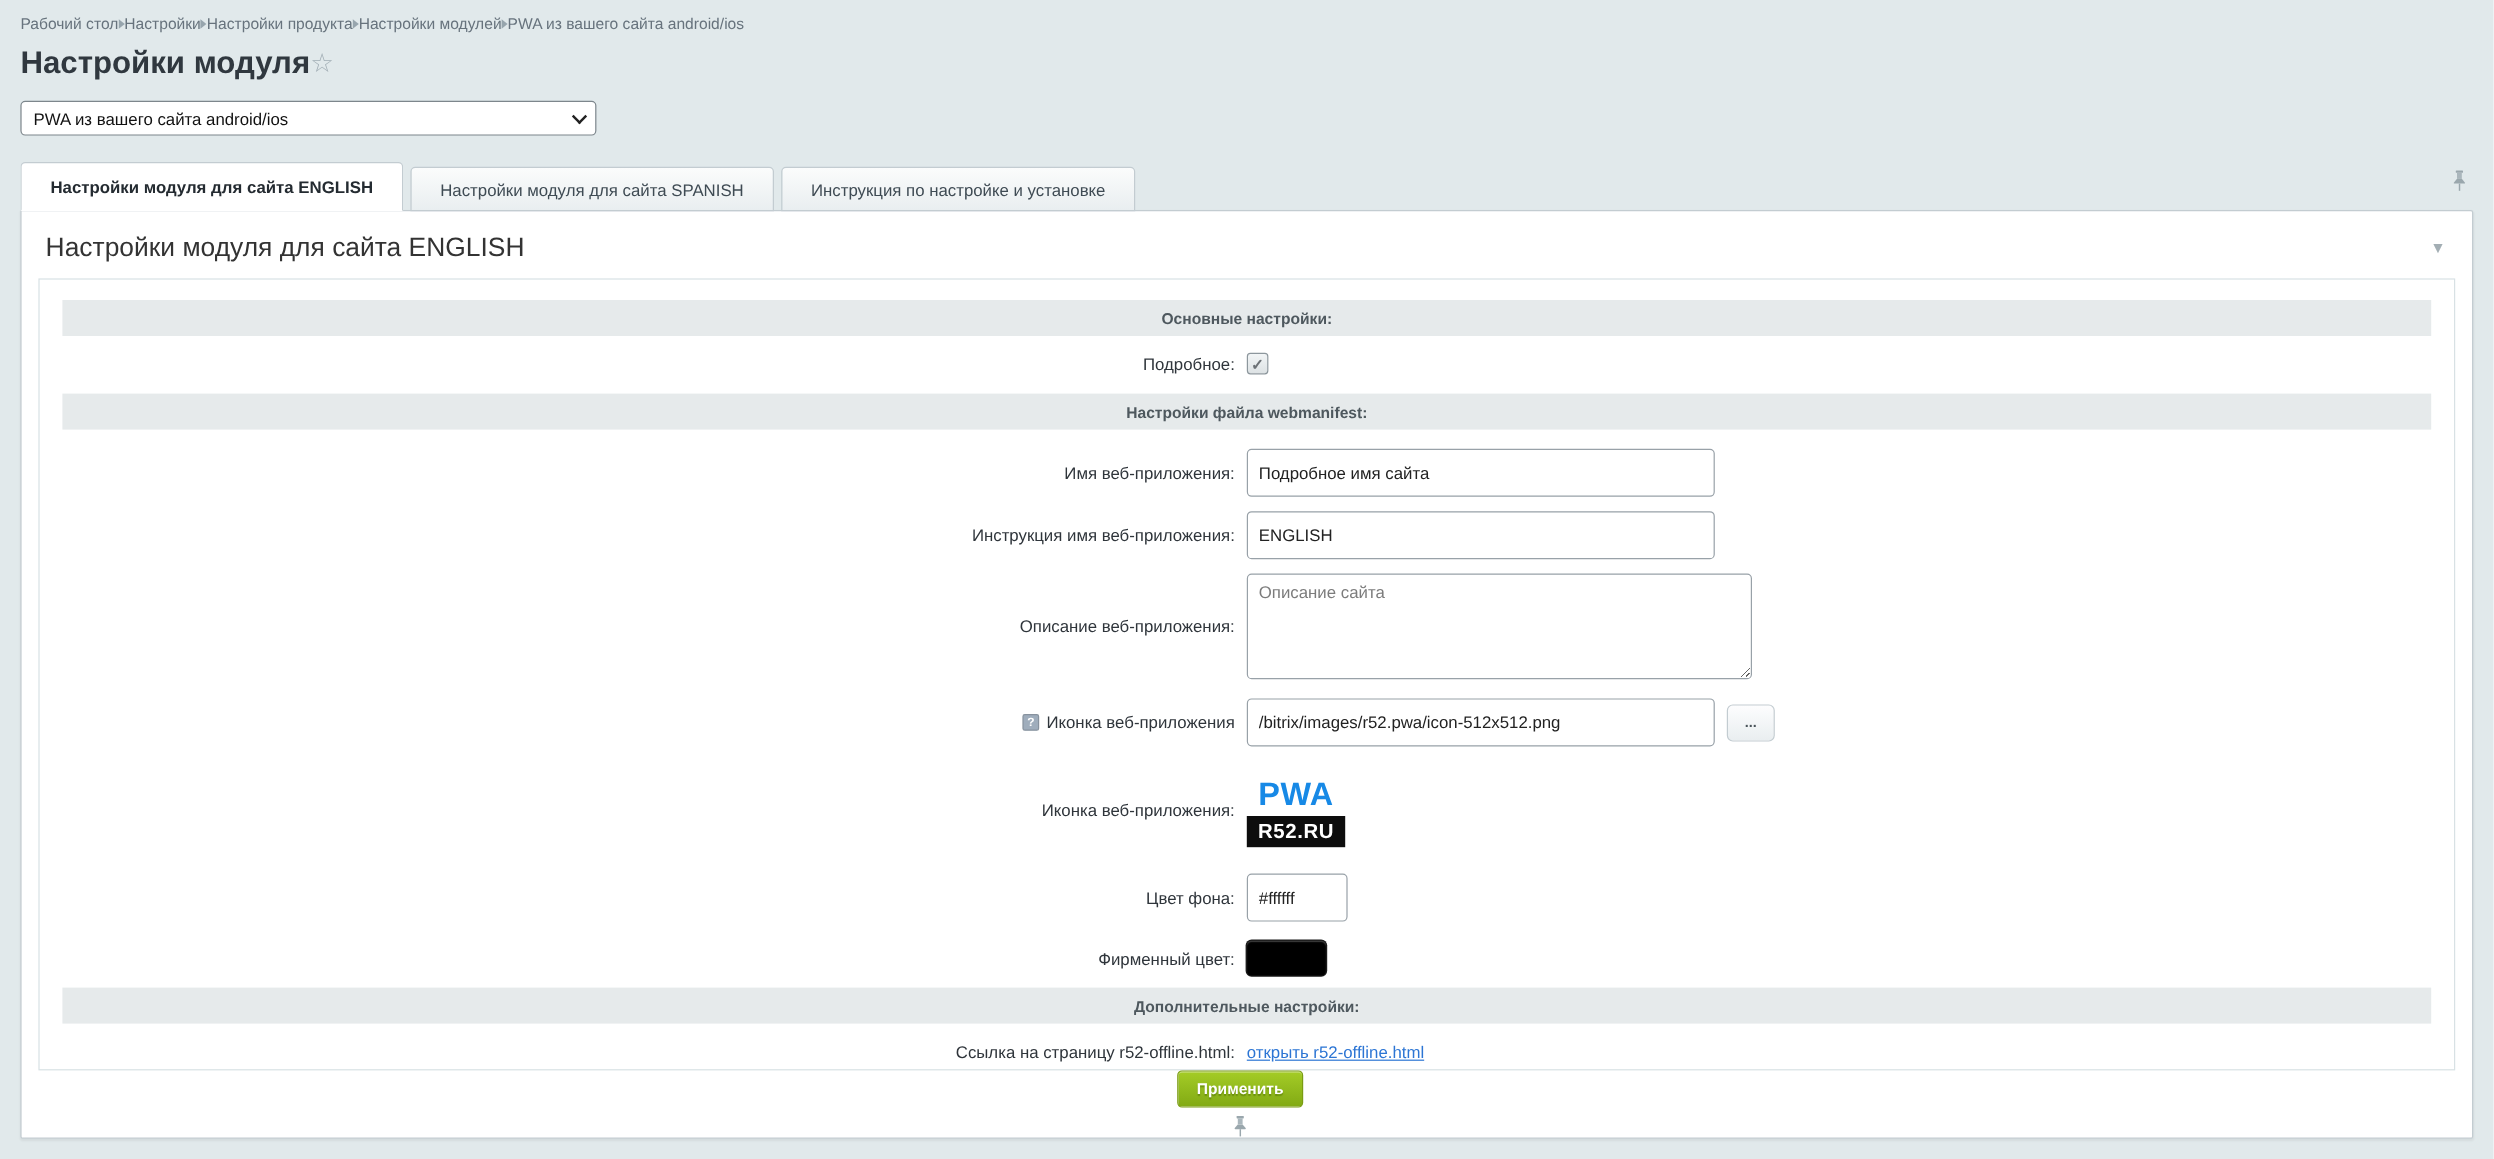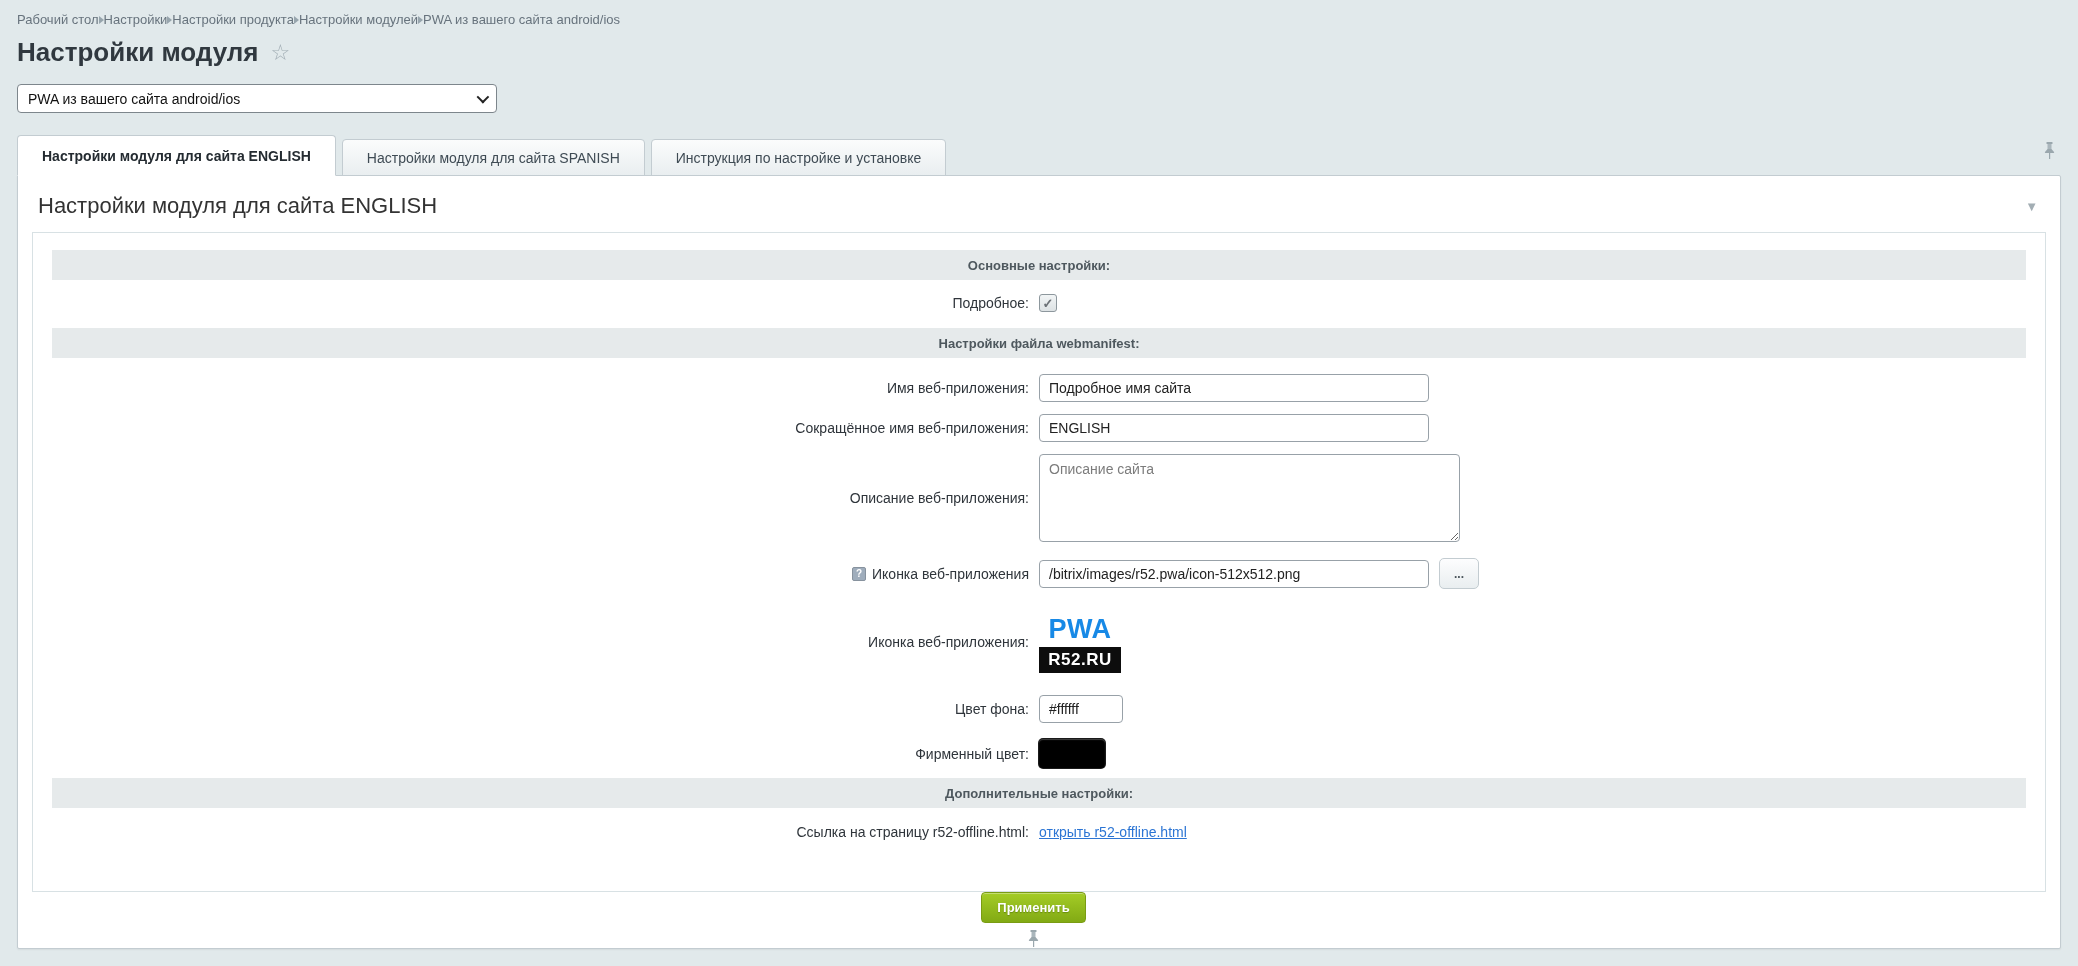--- a/index.html
+++ b/index.html
@@ -7,21 +7,21 @@
   body {
     background:#e1e9eb;
     font-family:"Liberation Sans", sans-serif;
     color:#333;
   }
   
   .breadcrumb { padding:12px 0 0 17px; font-size:13px; color:#67737d; display:flex; align-items:center; }
   .breadcrumb a { color:#67737d; text-decoration:none; cursor:pointer; }
   .crumb-sep { width:0; height:0; border-left:5px solid #97a5ad; border-top:4px solid transparent; border-bottom:4px solid transparent; display:inline-block; }
   
-  .title-row { padding:10px 0 0 17px; display:flex; align-items:center; gap:12px;text-align:center; }
+  .title-row { padding:10px 0 0 17px; display:flex; align-items:center; gap:0;text-align:center; }
   .page-title { font-size:26px; font-weight:bold; color:#30383f; }
   .star { font-size:22px; color:#a2aeb5; cursor:pointer; line-height:1; }
   
   .select-box {
     margin:16px 0 0 17px; width:480px; height:29px; background:#fff;
     border:1px solid #7d868c; border-radius:4px; display:flex; align-items:center;
     justify-content:space-between; padding:0 10px; font-size:14px; color:#111; cursor:pointer;
   }
   .select-chevron { width:9px; height:9px; border-right:2px solid #222; border-bottom:2px solid #222; transform:rotate(45deg) translateY(-2px); }
   
@@ -50,21 +50,21 @@
   
   .section-bar {
     height:30px; background:#e6eaeb; display:flex; align-items:center; justify-content:center;
     font-size:13px; font-weight:bold; color:#4e585e; margin-bottom:13px;
   }
   .row { display:flex; align-items:center; margin-bottom:12px; }
   .row .lbl { width:50%; text-align:right; padding-right:10px; font-size:14px; color:#2f353b; flex-shrink:0; }
   .row .ctl { width:50%; display:flex; align-items:center; gap:10px; }
   input[type=text], textarea {
     border:1px solid #98a1a8; border-radius:4px; font-family:"Liberation Sans",sans-serif;
-    font-size:14px; color:#222; padding:0 9px; height:28px; background:#fff; outline:none;
+    font-size:14px; color:#222; padding:0 9px; height:40px; background:#fff; outline:none;
   }
   .wide-input { width:390px; }
   textarea { width:421px; height:88px; padding:6px 9px; resize:both; color:#7c7c7c; line-height:1.25; }
   
   .checkbox {
     width:18px; height:18px; border:1px solid #8d979d; border-radius:3px;
     background:linear-gradient(#f2f5f6,#dde2e4); display:flex; align-items:center; justify-content:center;
     font-size:13px; font-weight:bold; color:#6c7176; cursor:pointer;
   }
   
@@ -166,21 +166,21 @@
     <div class="section-bar" style="margin-bottom:16px;">Настройки файла webmanifest:</div>
 
     <div class="row">
       <div class="lbl">Имя веб-приложения:</div>
       <div class="ctl">
         <input type="text" class="wide-input" value="Подробное имя сайта" style="">
       </div>
     </div>
 
     <div class="row">
-      <div class="lbl">Сокращённое имя веб-приложения:</div>
+      <div class="lbl">Инструкция имя веб-приложения:</div>
       <div class="ctl">
         <input type="text" class="wide-input" value="ENGLISH" style="">
       </div>
     </div>
 
     <div class="row">
       <div class="lbl">Описание веб-приложения:</div>
       <div class="ctl">
         <textarea style="">Описание сайта</textarea>
       </div>

